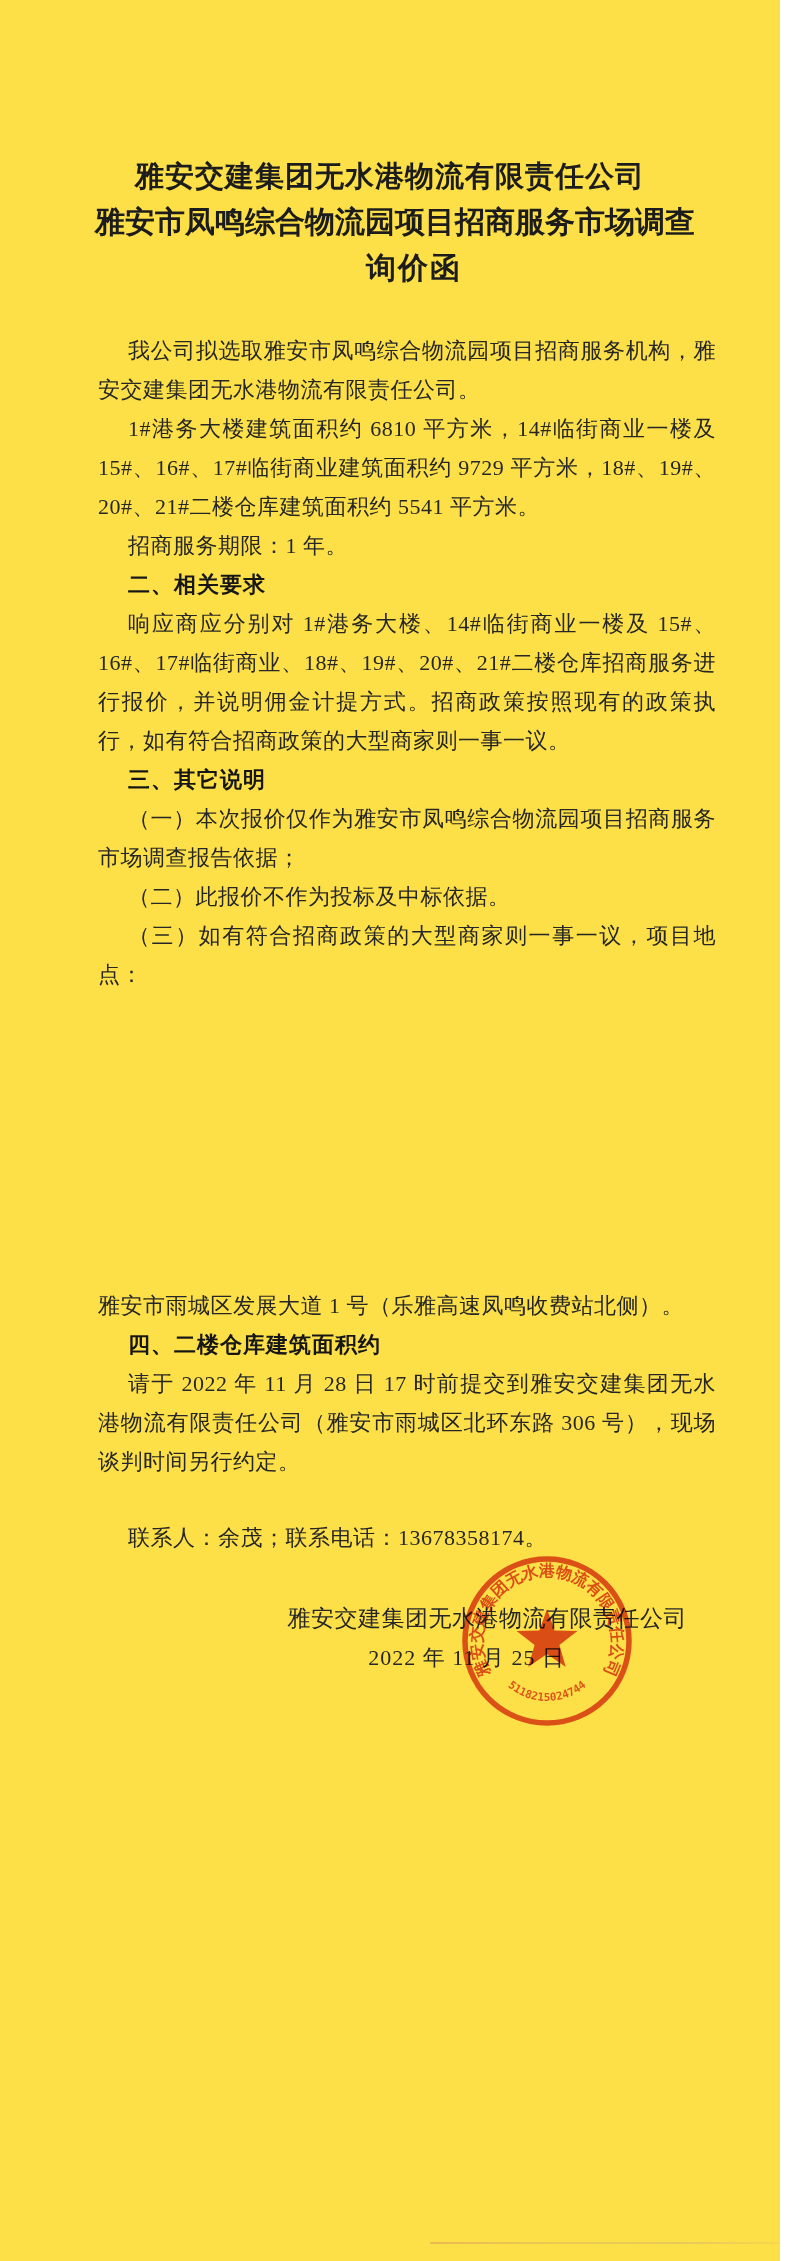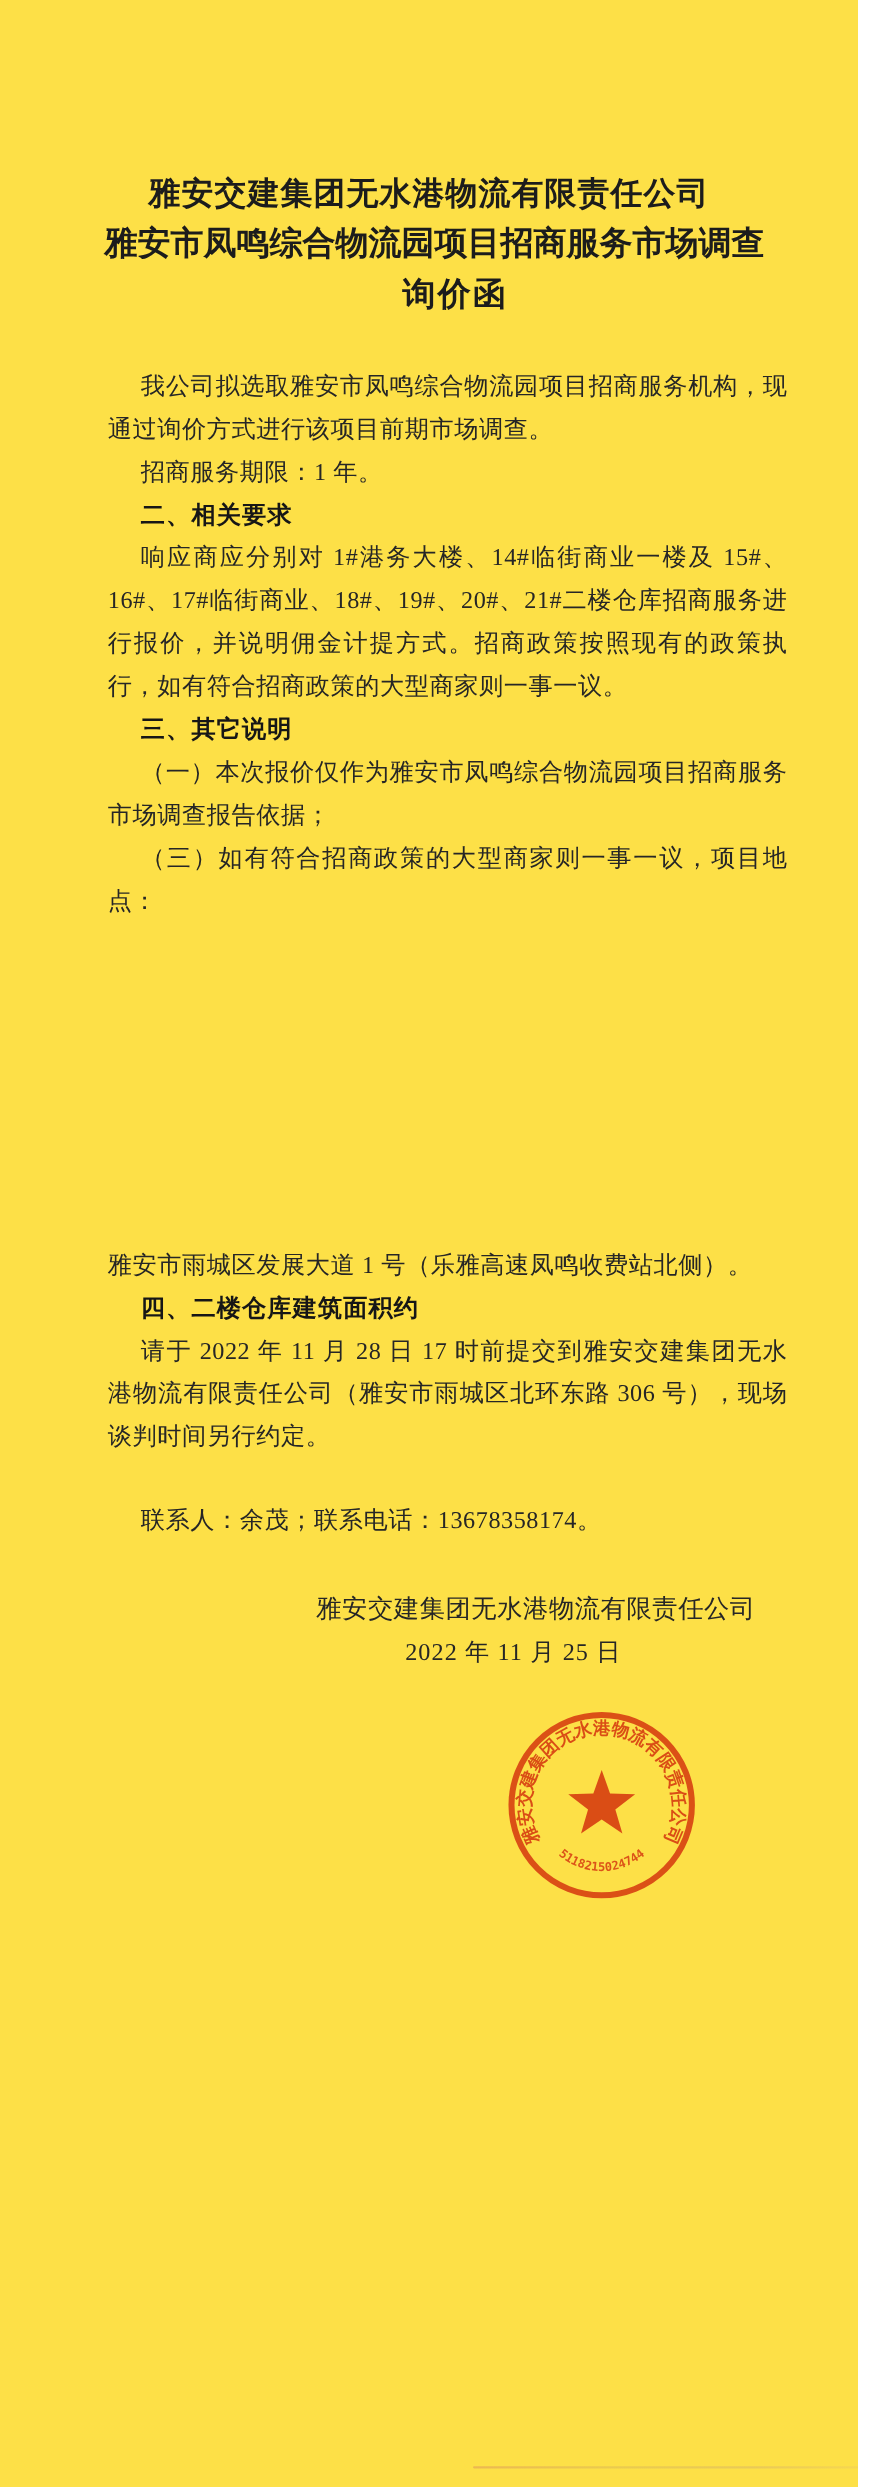--- a/index.html
+++ b/index.html
@@ -100,26 +100,28 @@
 <div class="page">
 
   <div class="title-block">
     <div class="title-line-1">雅安交建集团无水港物流有限责任公司</div>
     <div class="title-line-2">雅安市凤鸣综合物流园项目招商服务市场调查</div>
     <div class="title-line-3">询价函</div>
   </div>
 
   <div class="doc-content">
 
-  <p class="para body">我公司拟选取雅安市凤鸣综合物流园项目招商服务机构，现通过询价方式进行该项目前期市场调查。</p>
+  <p class="para body">我公司拟选取雅安市凤鸣综合物流园项目招商服务机构，雅安交建集团无水港物流有限责任公司。</p>
+      <p class="para body">1#港务大楼建筑面积约 6810 平方米，14#临街商业一楼及15#、16#、17#临街商业建筑面积约 9729 平方米，18#、19#、20#、21#二楼仓库建筑面积约 5541 平方米。</p>
       <p class="para body">招商服务期限：1 年。</p>
       <p class="para heading">二、相关要求</p>
       <p class="para body">响应商应分别对 1#港务大楼、14#临街商业一楼及 15#、16#、17#临街商业、18#、19#、20#、21#二楼仓库招商服务进行报价，并说明佣金计提方式。招商政策按照现有的政策执行，如有符合招商政策的大型商家则一事一议。</p>
       <p class="para heading">三、其它说明</p>
       <p class="para body">（一）本次报价仅作为雅安市凤鸣综合物流园项目招商服务市场调查报告依据；</p>
+      <p class="para body">（二）此报价不作为投标及中标依据。</p>
       <p class="para body">（三）如有符合招商政策的大型商家则一事一议，项目地点：</p>
       <div class="big-gap"></div>
       <p class="para plain">雅安市雨城区发展大道 1 号（乐雅高速凤鸣收费站北侧）。</p>
       <p class="para heading">四、二楼仓库建筑面积约</p>
       <p class="para body">请于 2022 年 11 月 28 日 17 时前提交到雅安交建集团无水港物流有限责任公司（雅安市雨城区北环东路 306 号），现场谈判时间另行约定。</p>
       <p class="para contact">联系人：余茂；联系电话：13678358174。</p>
     </div>
 
   <div class="doc-content">
     <p class="sig-company">雅安交建集团无水港物流有限责任公司</p>

